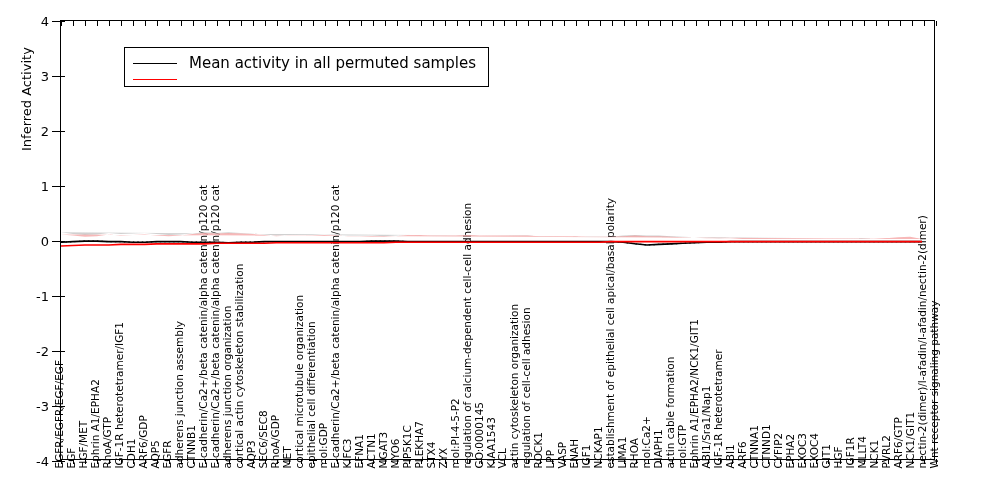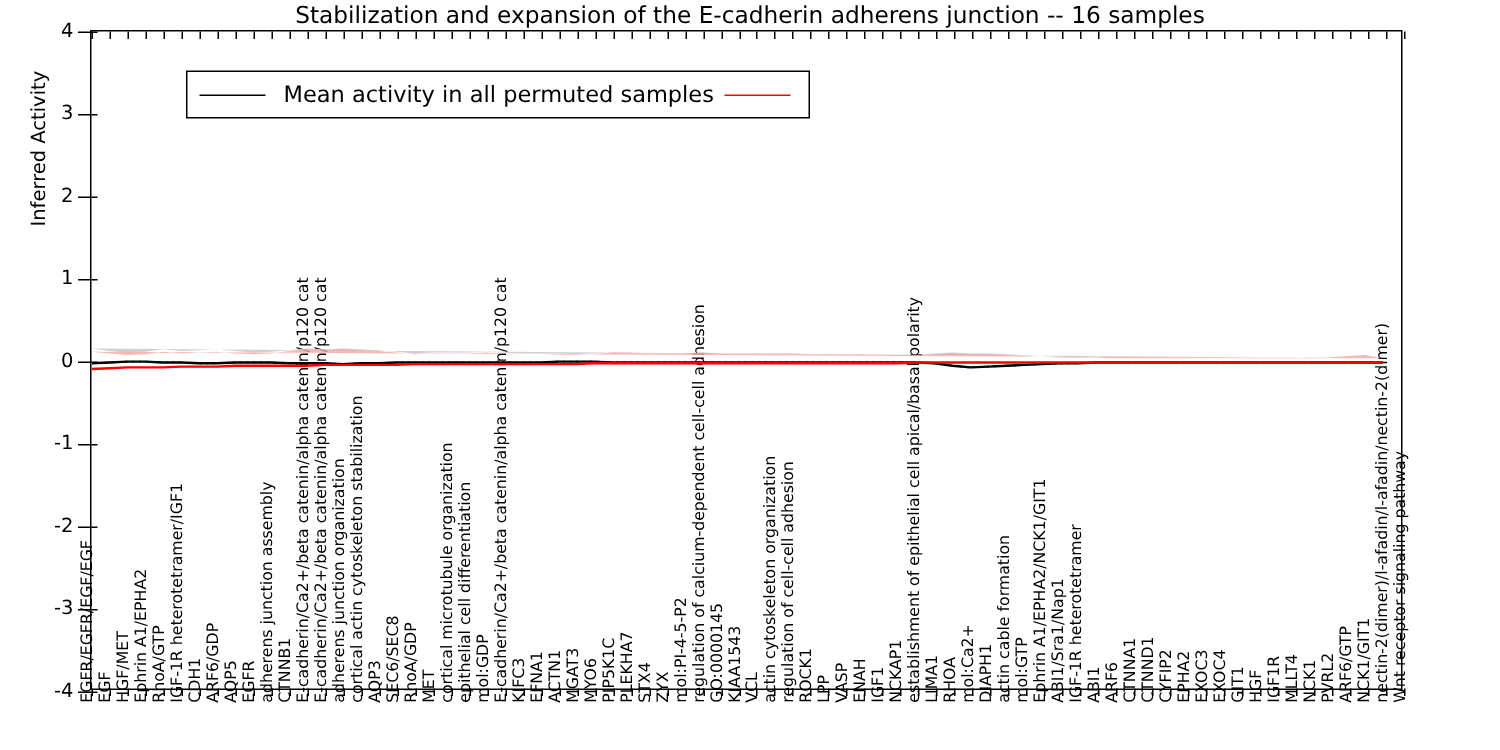--- a/index.html
+++ b/index.html
@@ -46,38 +46,37 @@
   .xlabel{
     position:absolute;left:0;top:472px;width:1000px;text-align:center;
     font-size:13px;color:#000;
   }
 
   
   .legend{
     position:absolute;left:63px;top:26px;
     border:1px solid #000;background:#fff;
     padding:6px 12px 6px 8px;
-    display:flex;flex-direction:row;gap:7px;
+    display:flex;flex-direction:column;gap:7px;
     z-index:30;
   }
   .legrow{display:flex;align-items:center;gap:12px;}
   .legline{width:44px;height:0;border-top:1.6px solid #000;display:block;}
   .legline.red{border-top-color:#ff0000;}
   .legtext{font-size:15px;color:#000;white-space:nowrap;}
 
   
   .plotsvg{position:absolute;left:0;top:0;width:100%;height:100%;z-index:5;}
   .clip-holder{position:absolute;left:0;top:0;width:100%;height:100%;overflow:hidden;}
 </style>
 </head>
 <body>
 
 <div id="fig">
 
-  <div class="title">Stabilization and expansion of the E-cadherin adherens junction -- 16 samples</div>
 
   <div class="axes" id="axes">
 
     <div class="ylabel">Inferred Activity</div>
 
     <div id="yticks">
         <div class="ytick" style="top: 440px;"></div>
         <div class="ytick-in" style="top: 440px;"></div>
         <div class="ytlabel" style="top: 440px;">-4</div>
         <div class="ytick" style="top: 385px;"></div>

